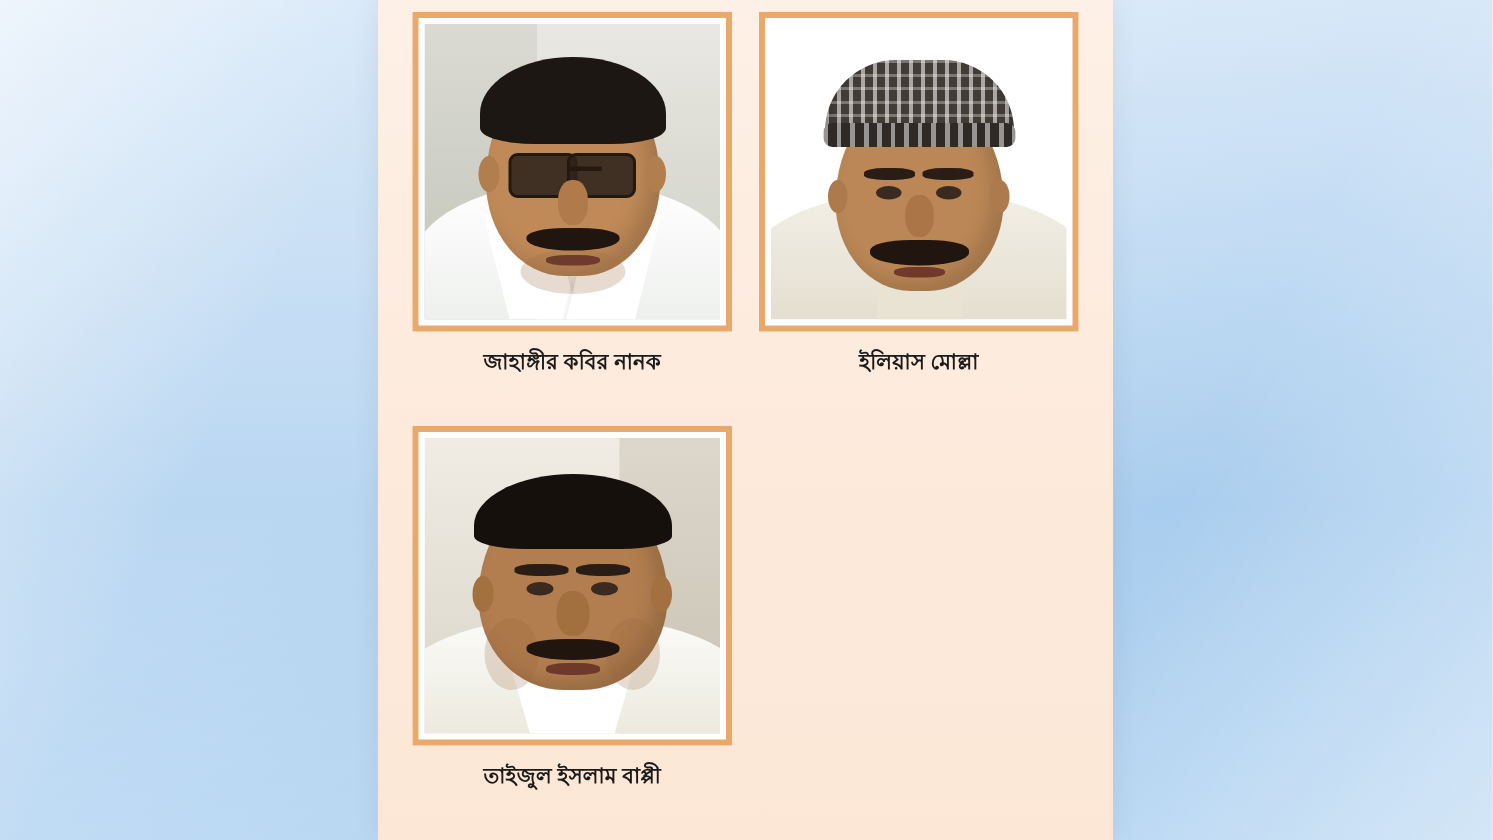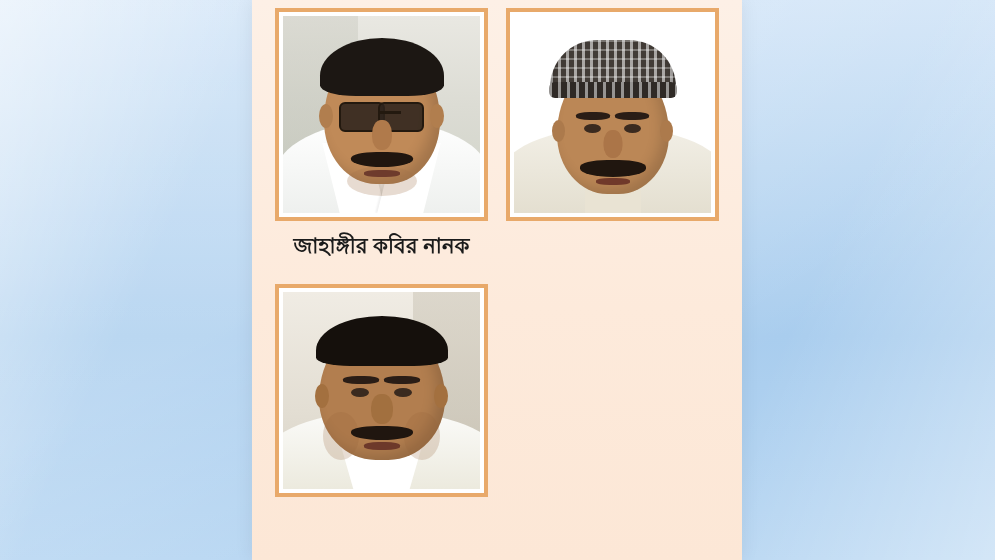--- a/index.html
+++ b/index.html
@@ -77,21 +77,21 @@
   }
   .photo {
     position: relative;
     width: 100%;
     height: 100%;
     overflow: hidden;
   }
   .name {
     margin-top: 9px;
     font-family: "Liberation Serif", serif;
-    font-size: 21px;
+    font-size: 14px;
     font-weight: 700;
     color: #1b1b1b;
     text-align: center;
     letter-spacing: 0.2px;
     white-space: nowrap;
   }
 
   
   
   .bg { position:absolute; inset:0; }
@@ -239,20 +239,21 @@
             <div class="cap-band"></div>
             <div class="brow l"></div>
             <div class="brow r"></div>
             <div class="eye l"></div>
             <div class="eye r"></div>
             <div class="nose"></div>
             <div class="stache"></div>
             <div class="mouth"></div>
           </div>
         </div>
+        <div class="name">ইলিয়াস মোল্লা</div>
       </div>
 
       <div class="person">
         <div class="photo-frame">
           <div class="photo p3">
             <div class="bg"></div>
             <div class="shoulders"></div>
             <div class="collar-l"></div>
             <div class="collar-r"></div>
             <div class="neck"></div>
@@ -264,19 +265,20 @@
             <div class="hair"></div>
             <div class="brow l"></div>
             <div class="brow r"></div>
             <div class="eye l"></div>
             <div class="eye r"></div>
             <div class="nose"></div>
             <div class="stache"></div>
             <div class="mouth"></div>
           </div>
         </div>
+        <div class="name">তাইজুল ইসলাম বাপ্পী</div>
       </div>
 
 
     </div>
   </div>
 
 </div>
 
 </body></html>

